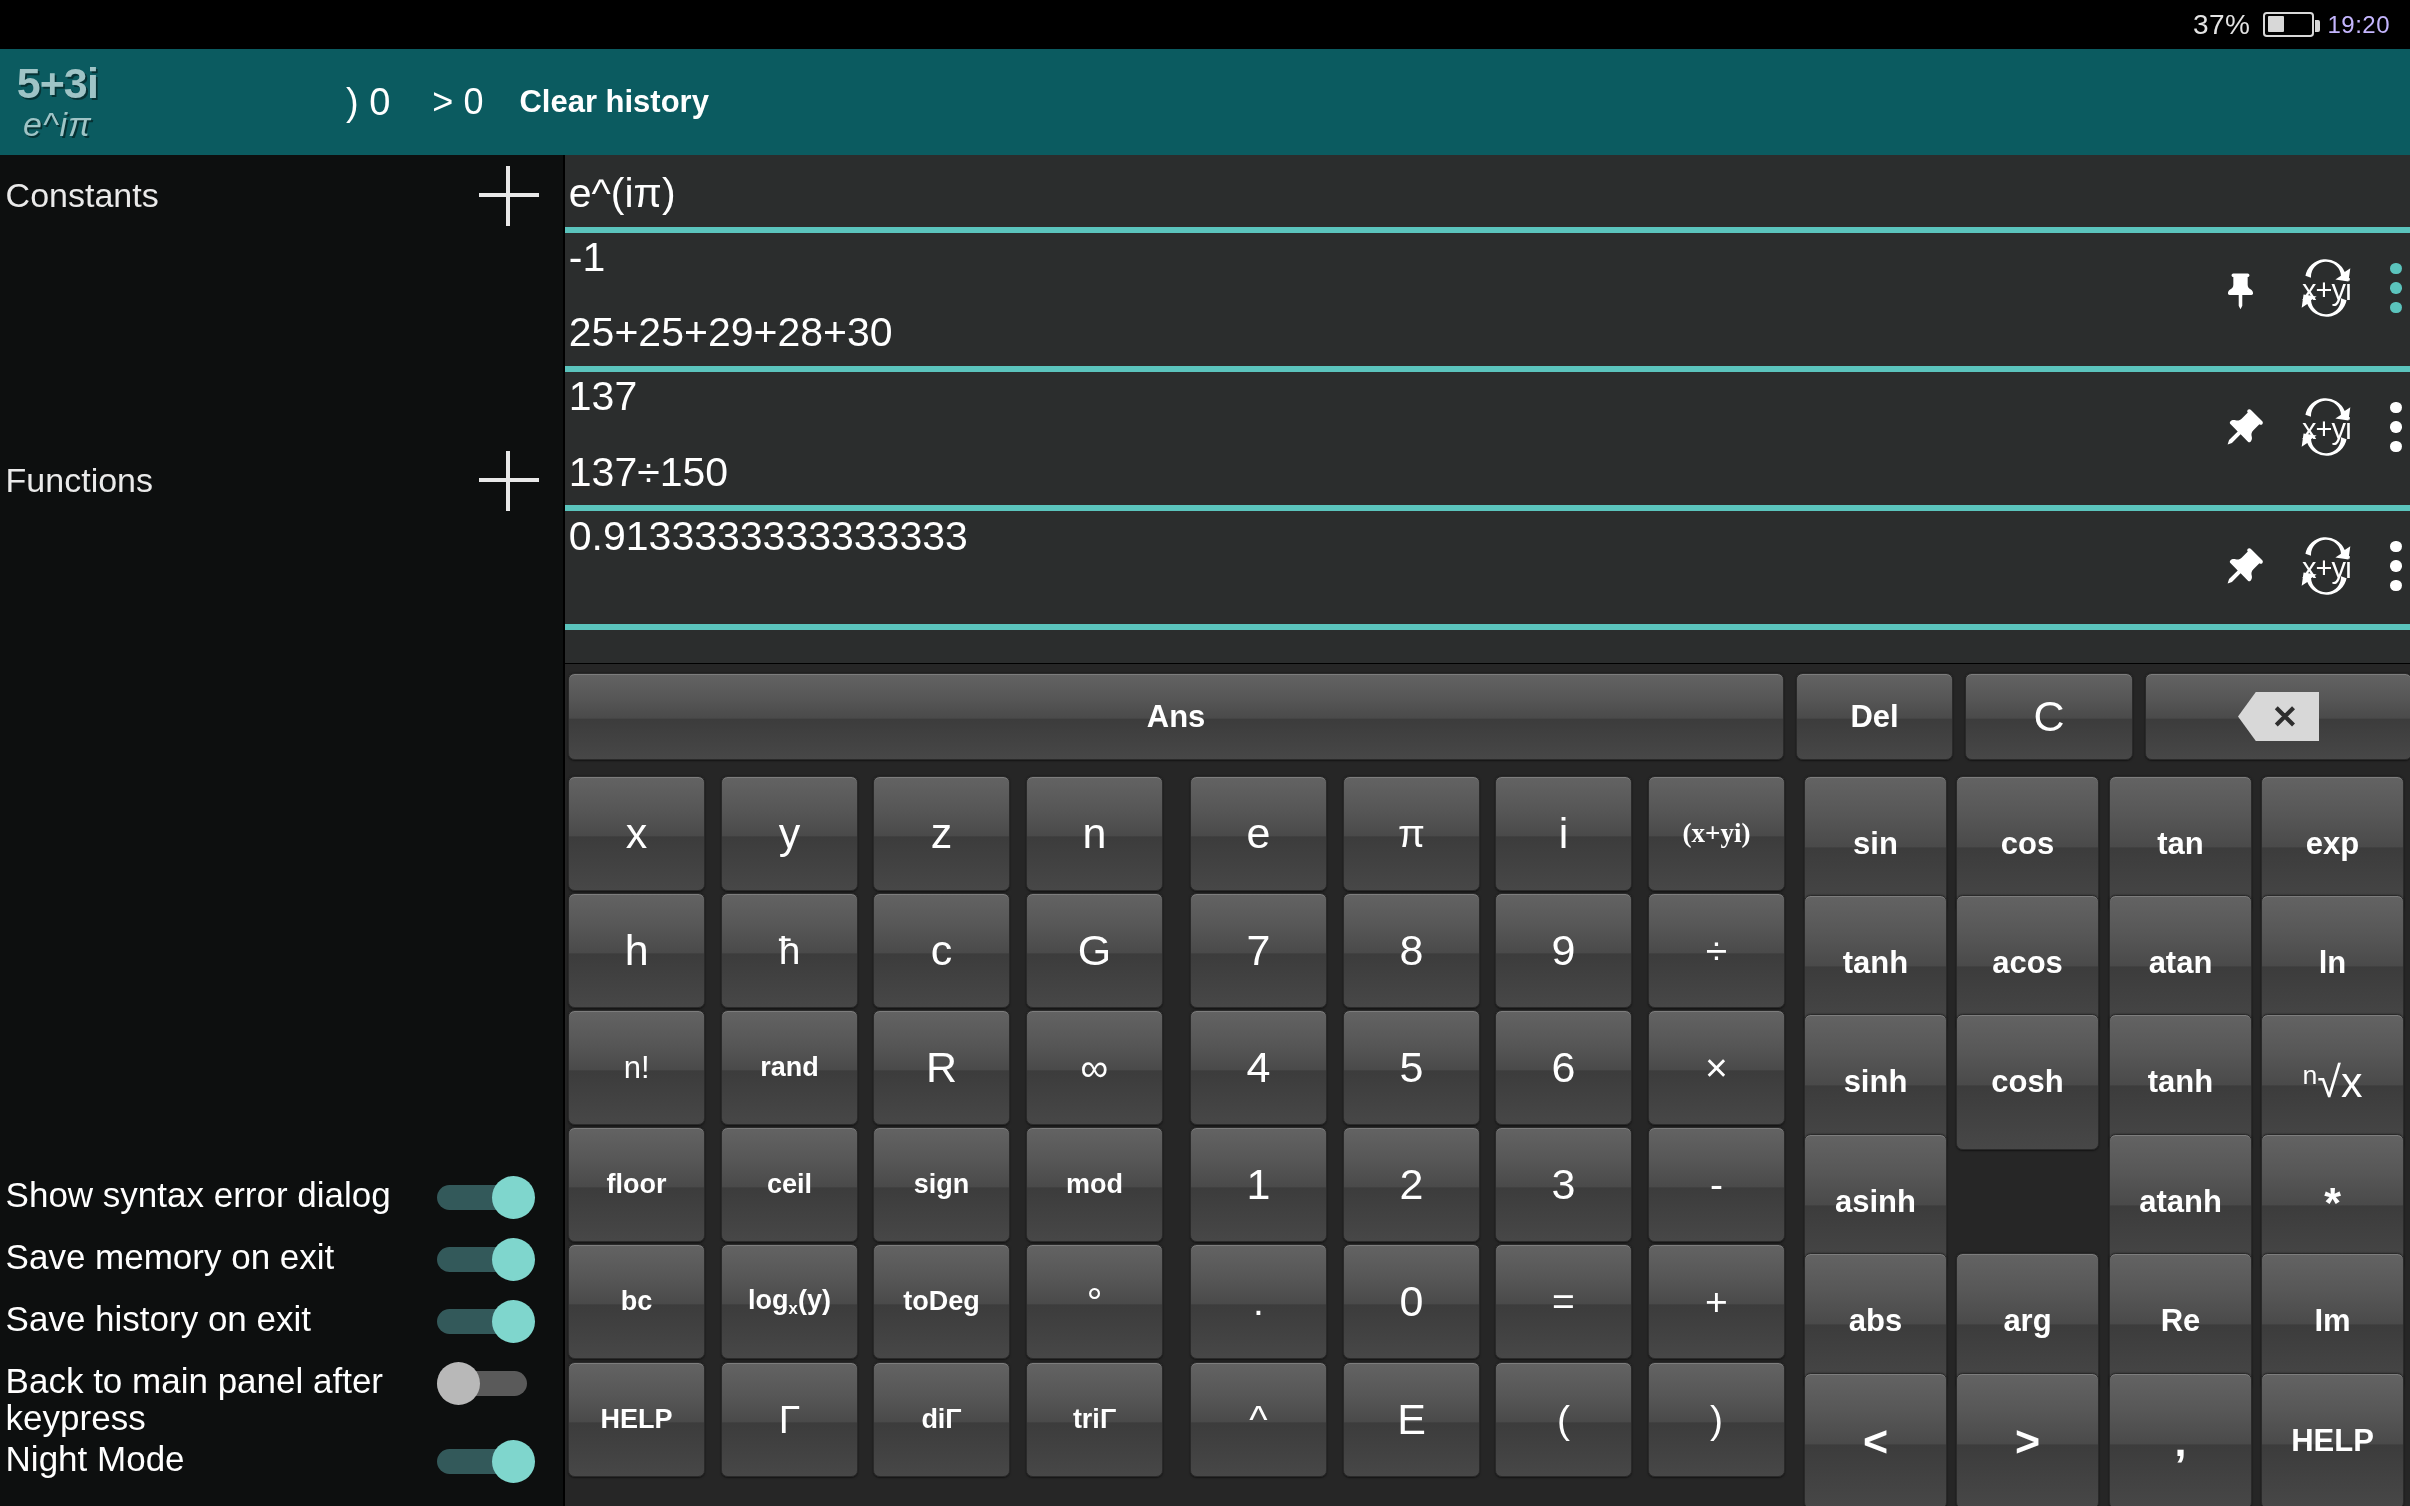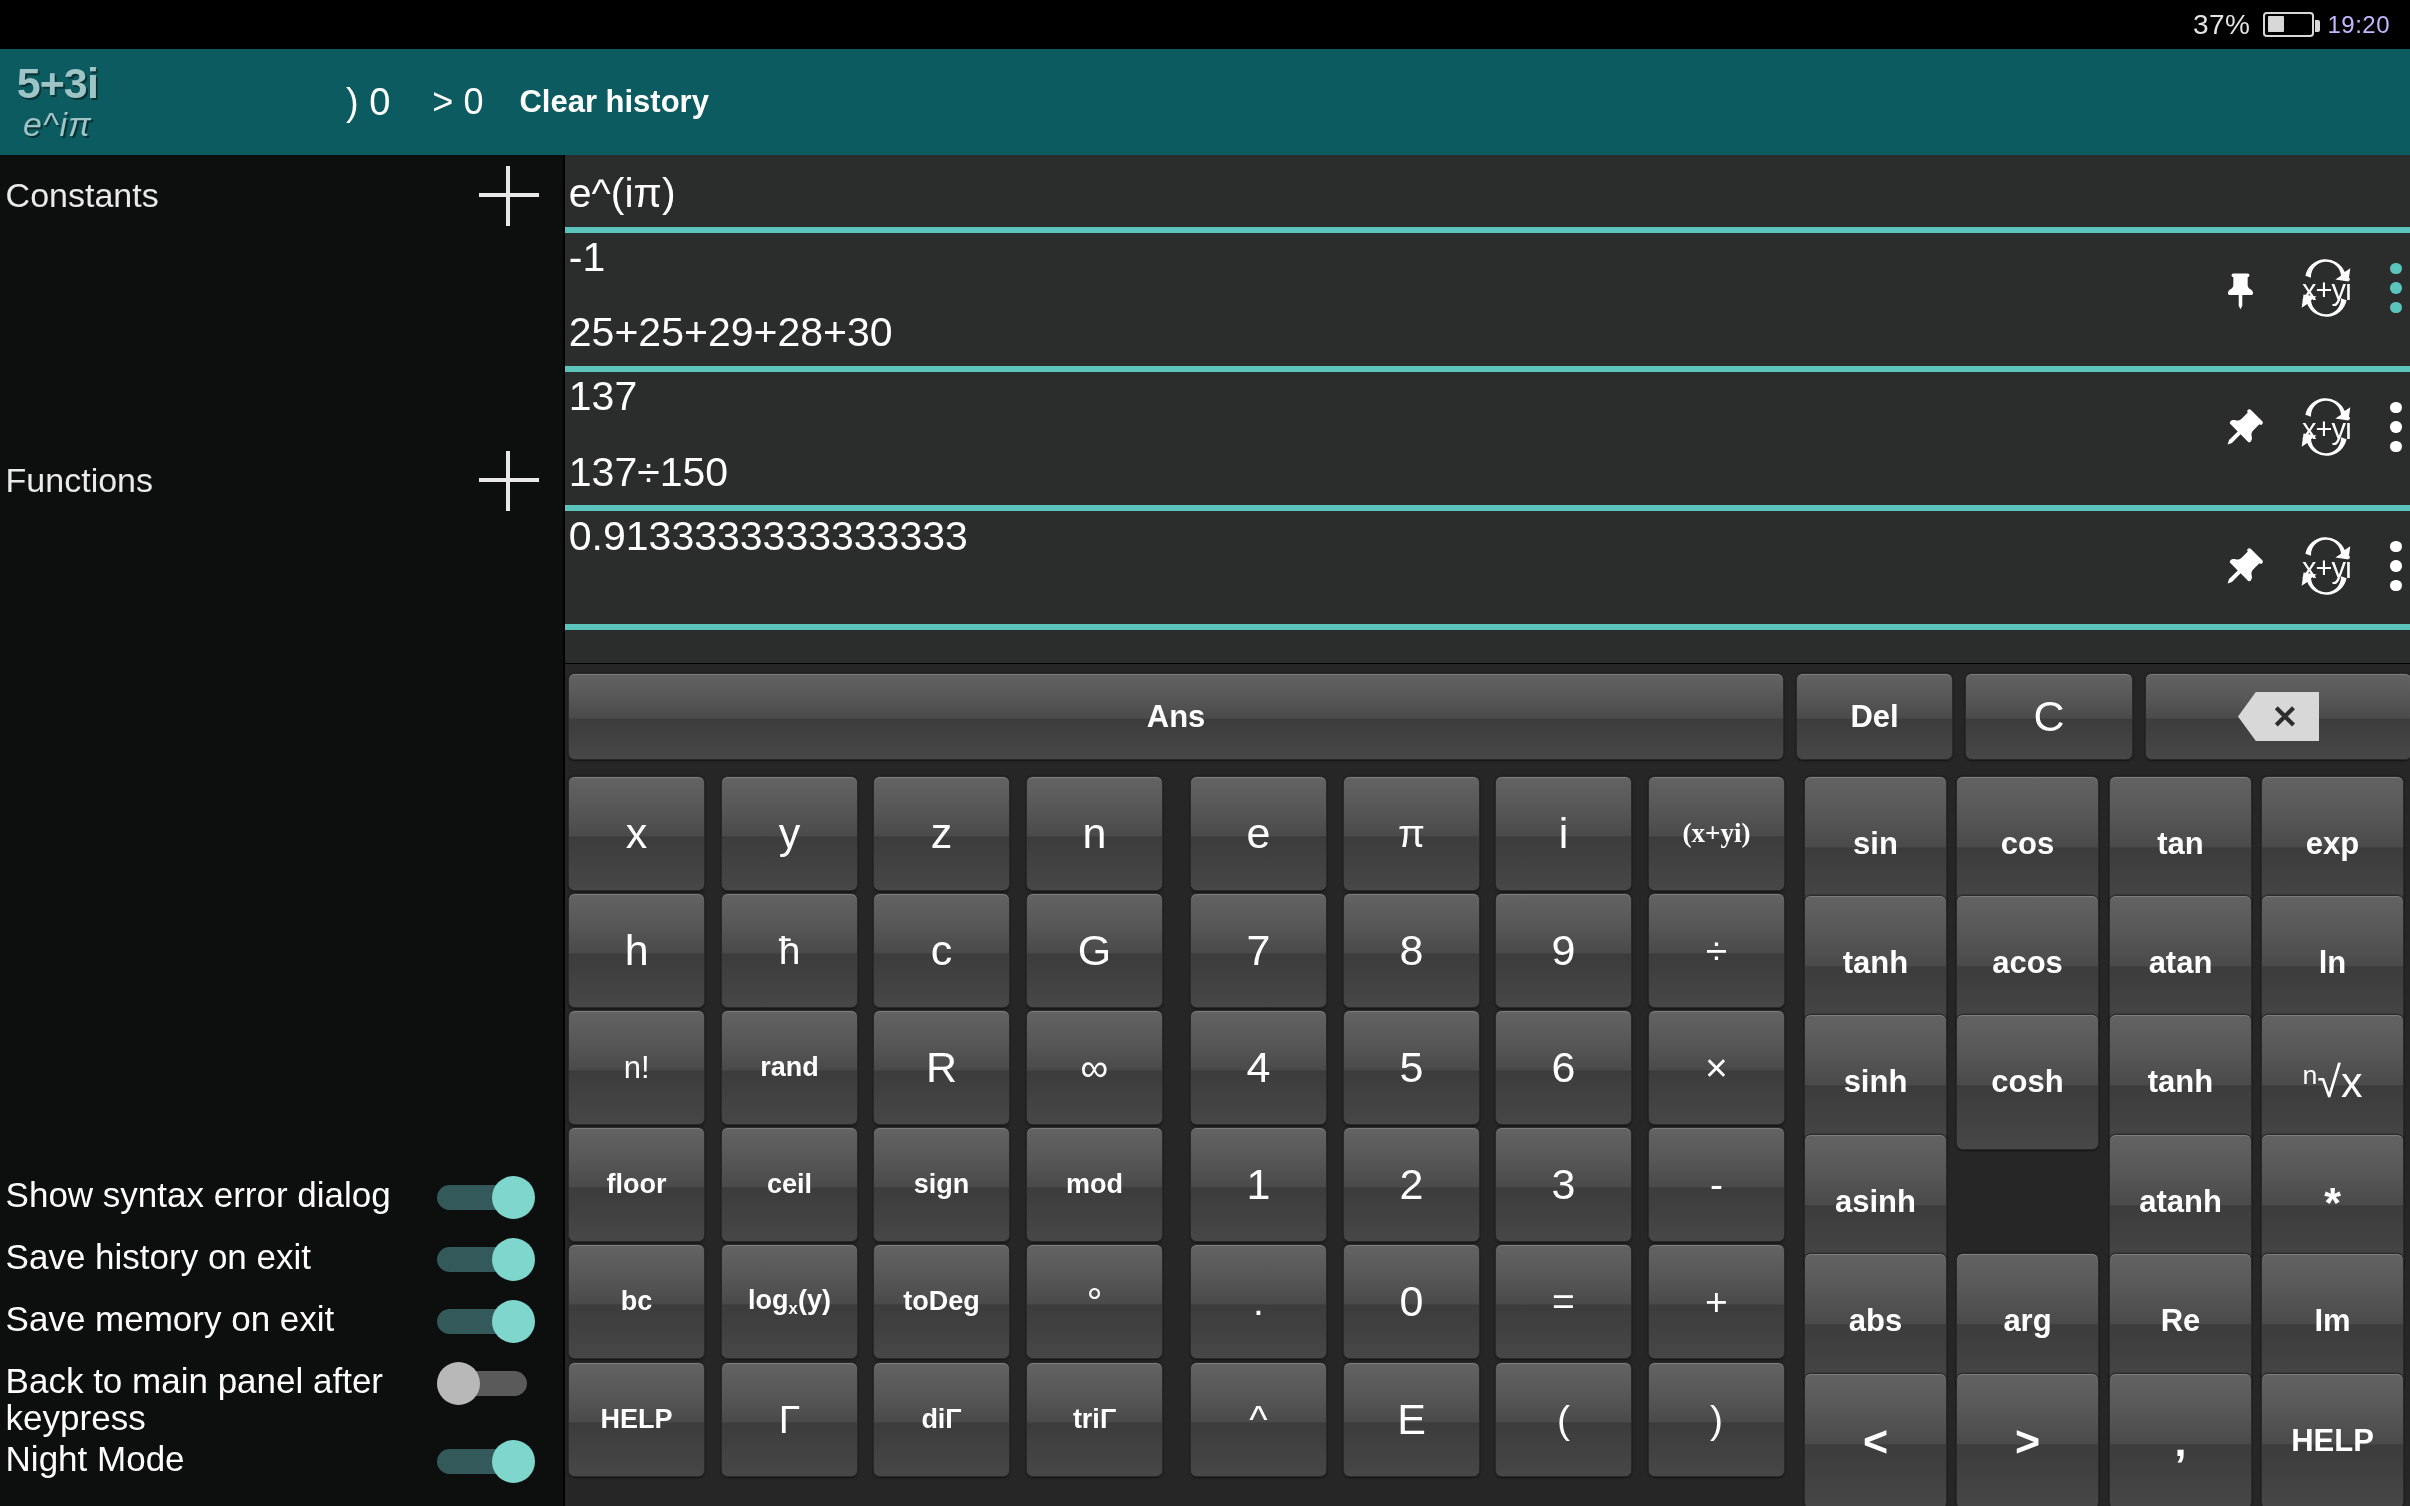--- a/index.html
+++ b/index.html
@@ -195,28 +195,28 @@
 
     <div class="settings" id="settings-list">
         <div class="setting-row">
           <span class="setting-label">Show syntax error dialog</span>
           <span class="toggle on">
             <span class="track"></span>
             <span class="thumb"></span>
           </span>
         </div>
         <div class="setting-row">
-          <span class="setting-label">Save history on exit</span>
+          <span class="setting-label">Save memory on exit</span>
           <span class="toggle on">
             <span class="track"></span>
             <span class="thumb"></span>
           </span>
         </div>
         <div class="setting-row">
-          <span class="setting-label">Save memory on exit</span>
+          <span class="setting-label">Save history on exit</span>
           <span class="toggle on">
             <span class="track"></span>
             <span class="thumb"></span>
           </span>
         </div>
         <div class="setting-row">
           <span class="setting-label">Back to main panel after keypress</span>
           <span class="toggle off">
             <span class="track"></span>
             <span class="thumb"></span>

